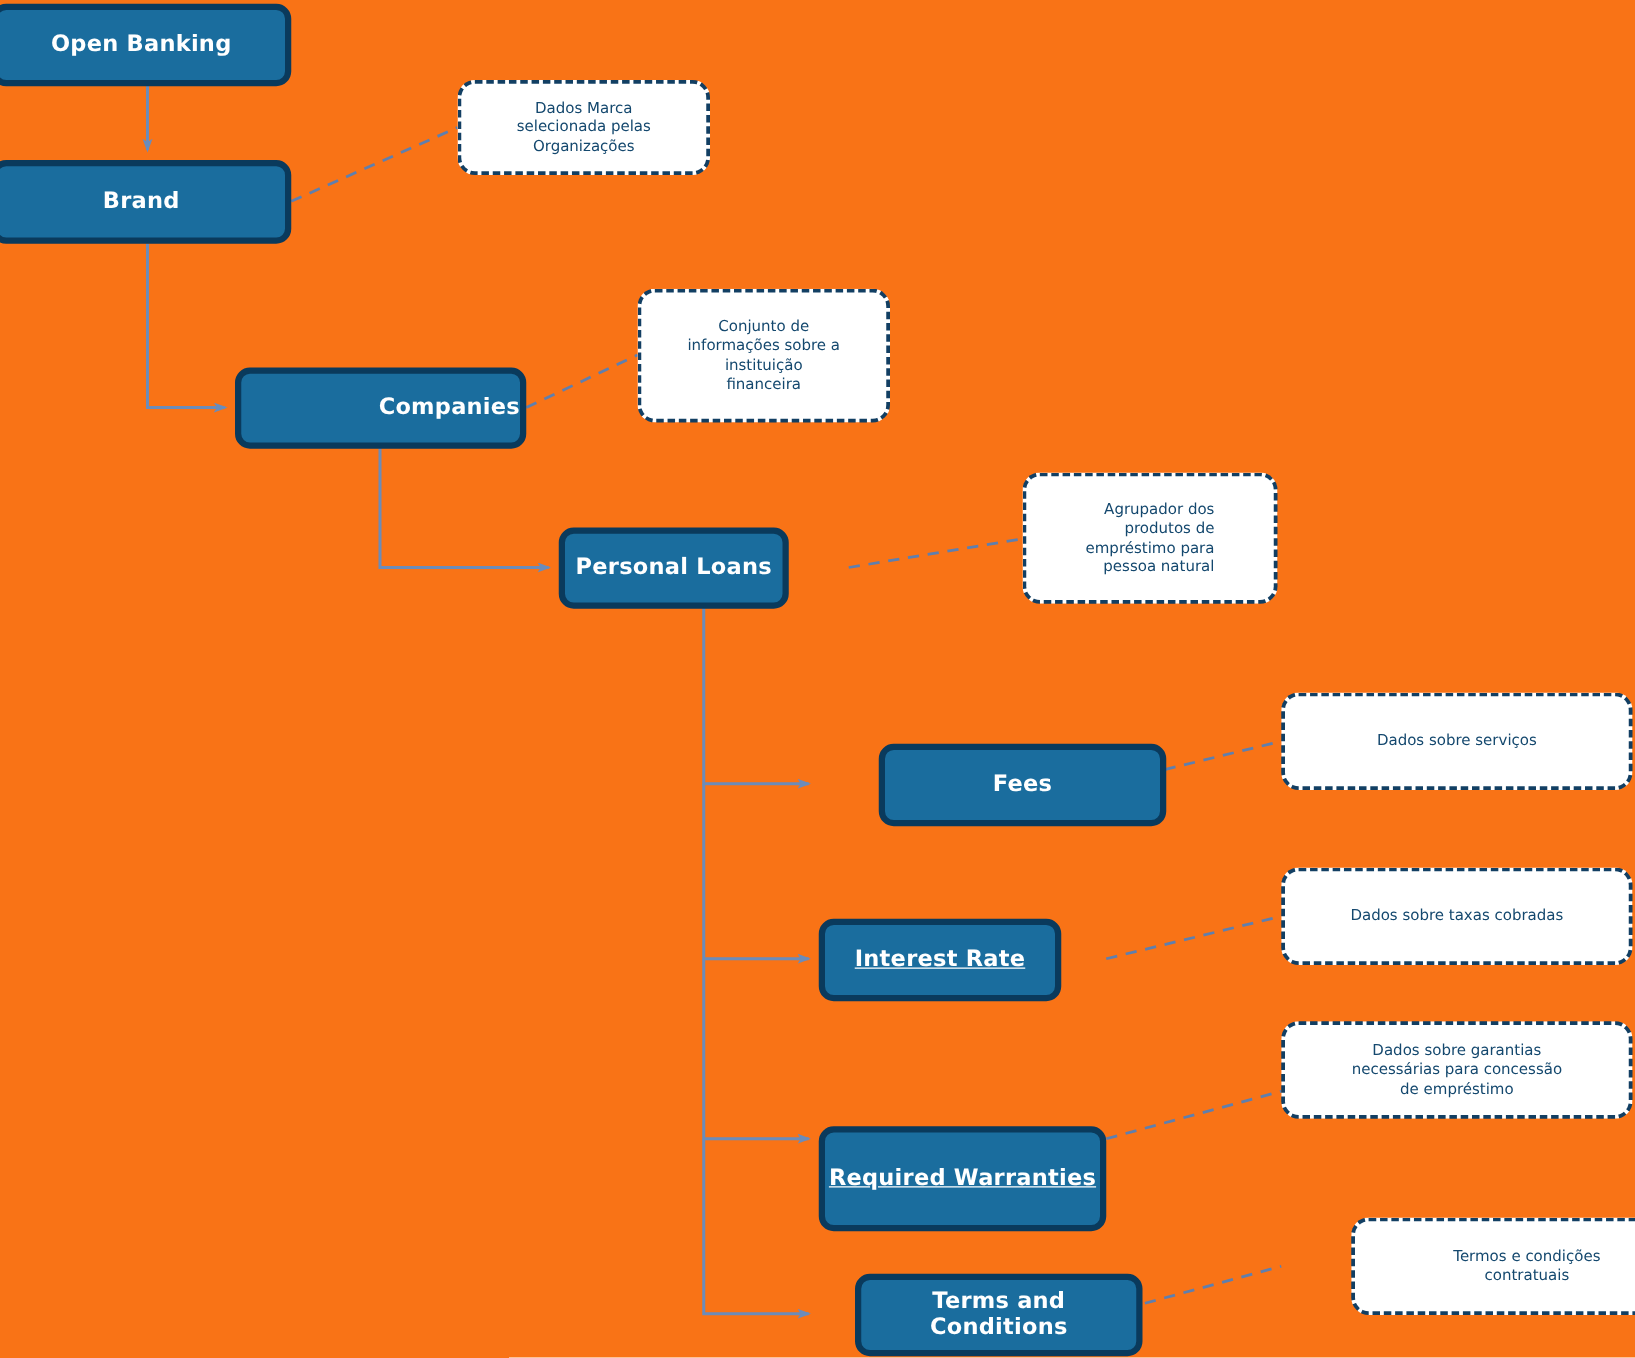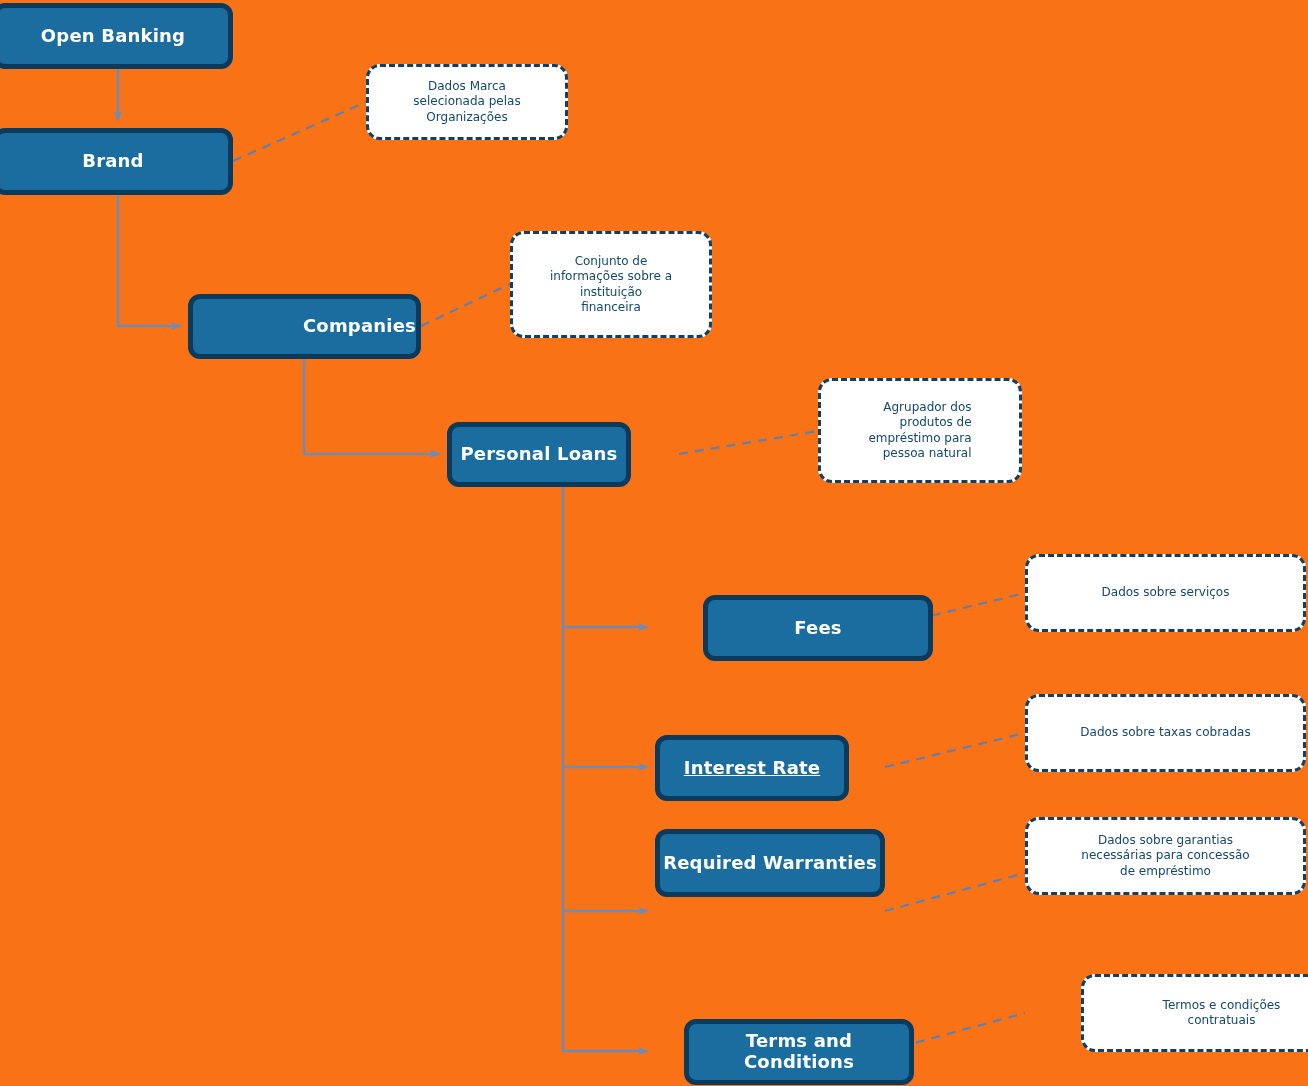--- a/index.html
+++ b/index.html
@@ -109,21 +109,21 @@
   </div>
 
   <div class="node" style="left:655px; top:595px; width:230px; height:66px;margin-left:48px;">
     <span>Fees</span>
   </div>
 
   <div class="node" style="left:655px; top:735px; width:194px; height:66px;text-decoration:underline;">
     <span>Interest Rate</span>
   </div>
 
-  <div class="node" style="left:655px; top:829px; width:230px; height:68px;">
+  <div class="node" style="left:655px; top:901px; width:230px; height:84px;text-decoration:underline;">
     <span>Required Warranties</span>
   </div>
 
   <div class="node" style="left:684px; top:1019px; width:230px; height:66px;">
     <span>Terms and Conditions</span>
   </div>
 
   <div class="note" style="left:366px; top:64px; width:202px; height:76px;">
     <span>Dados Marca
 selecionada pelas

